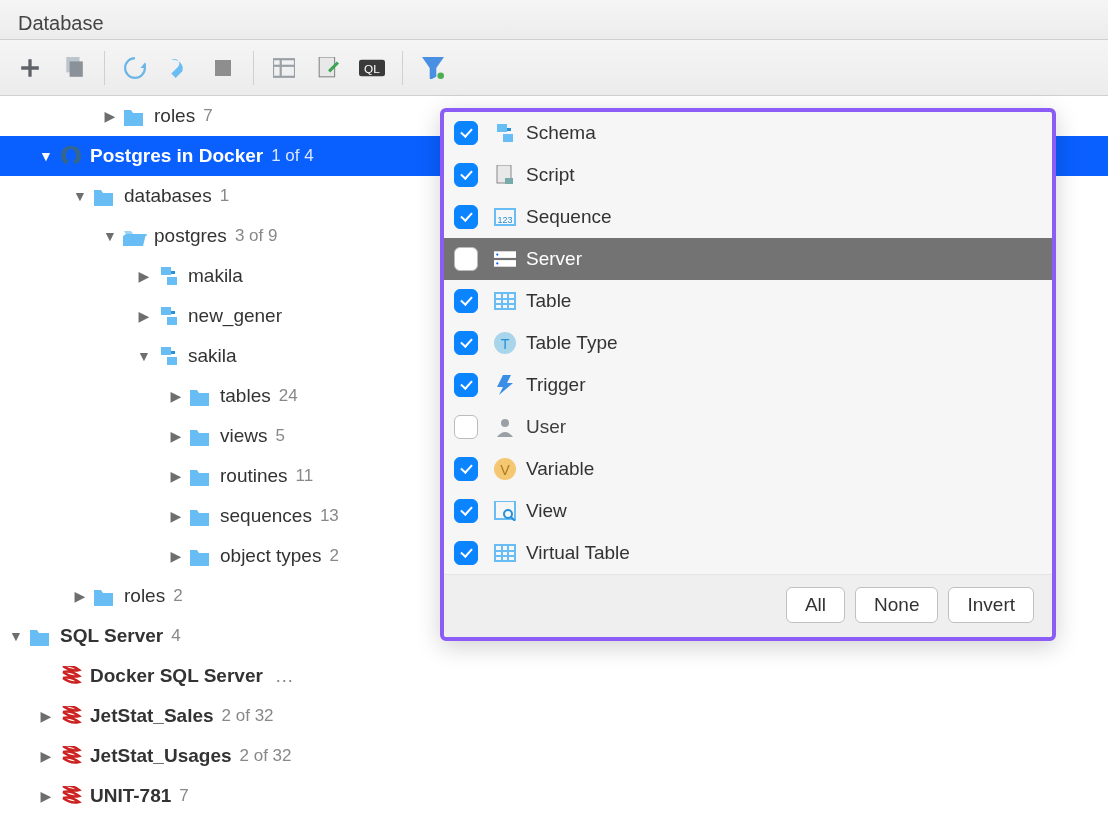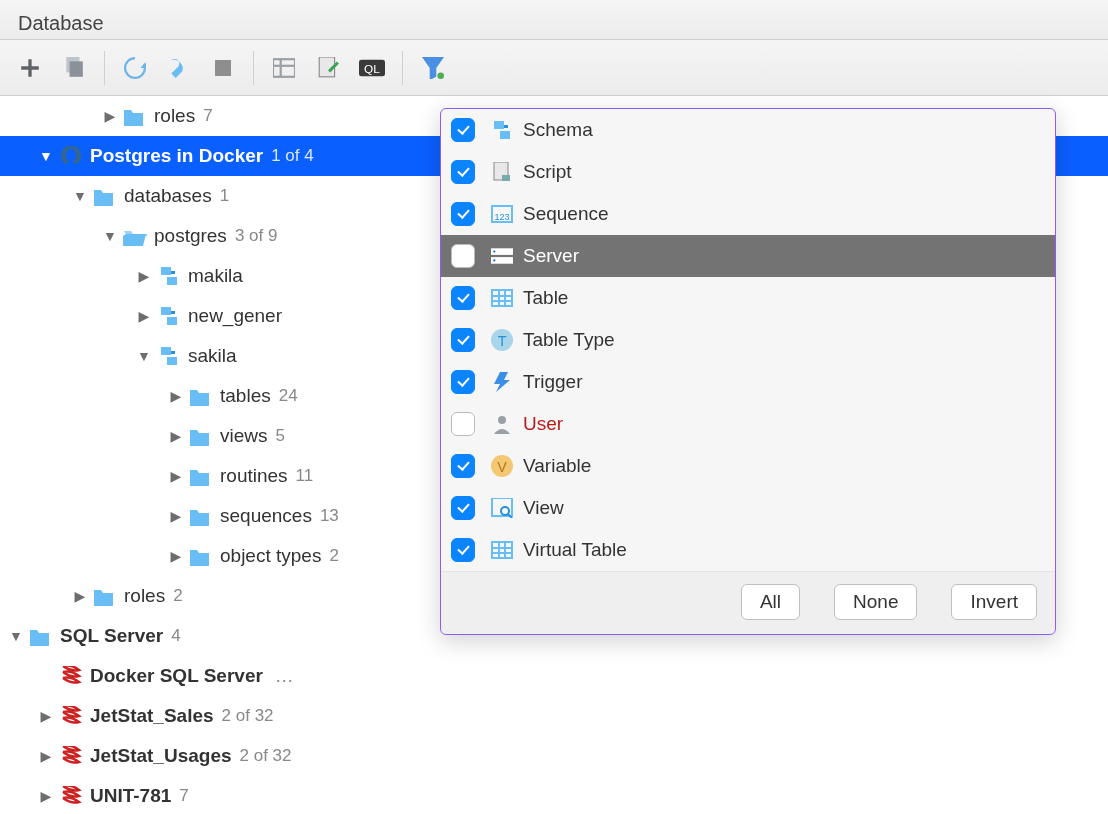--- a/index.html
+++ b/index.html
@@ -11,22 +11,22 @@
   height: 814px;
   background: #fff;
   position: relative;
   overflow: hidden;
 }
 .titlebar {
   height: 40px;
   background: linear-gradient(#f5f5f5, #ececec);
   border-bottom: 1px solid #d0d0d0;
   display: flex;
-  align-items: flex-start;
-  padding: 12px 18px;
+  align-items: flex-end;
+  padding: 4px 18px;
   font-size: 20px;
   color: #444;
 }
 .toolbar {
   height: 56px;
   background: linear-gradient(#f5f5f5, #ececec);
   border-bottom: 1px solid #d0d0d0;
   display: flex;
   align-items: center;
   padding: 0 12px;
@@ -97,37 +97,37 @@
 .indent-3 { padding-left: 100px; }
 .indent-4 { padding-left: 134px; }
 .indent-5 { padding-left: 166px; }
 
 .popup {
   position: absolute;
   top: 108px;
   left: 440px;
   width: 616px;
   background: #f6f6f6;
-  border: 1px solid #8b5cf6;
+  border: 4px solid #8b5cf6;
   border-radius: 6px;
   box-shadow: 0 6px 24px rgba(0,0,0,0.18);
   z-index: 100;
 }
 .filter-item {
   display: flex;
   align-items: center;
   height: 42px;
   padding: 0 10px 0 10px;
 }
 .filter-item.highlight {
   background: #737373;
   color: #fff;
 }
 .filter-item.highlight .filter-label { color:#fff; }
-.filter-item.disabled .filter-label { color: #b91c1c; }
+.filter-item.disabled .filter-label { color: #404040; }
 .filter-cb {
   width: 24px; height: 24px;
   border-radius: 6px;
   display:flex; align-items:center; justify-content:center;
   margin-right: 12px;
   border: 1px solid #bbb;
   background:#fff;
 }
 .filter-cb.checked {
   background: #0a84ff;
@@ -157,21 +157,20 @@
   border-radius: 0 0 6px 6px;
 }
 .popup-footer button {
   background:#fff;
   border:1px solid #c0c0c0;
   border-radius:6px;
   padding: 6px 18px;
   font-size: 19px;
   cursor:pointer;
   color:#333;
-  margin-left:24px;
 }
 </style>
 </head>
 <body>
 
 <svg width="0" height="0" style="position:absolute">
 <defs>
 <g id="i-folder">
         <path d="M1 4 h7 l2 3 h10 v13 h-19 z" fill="#68bdf4"></path>
       </g>

